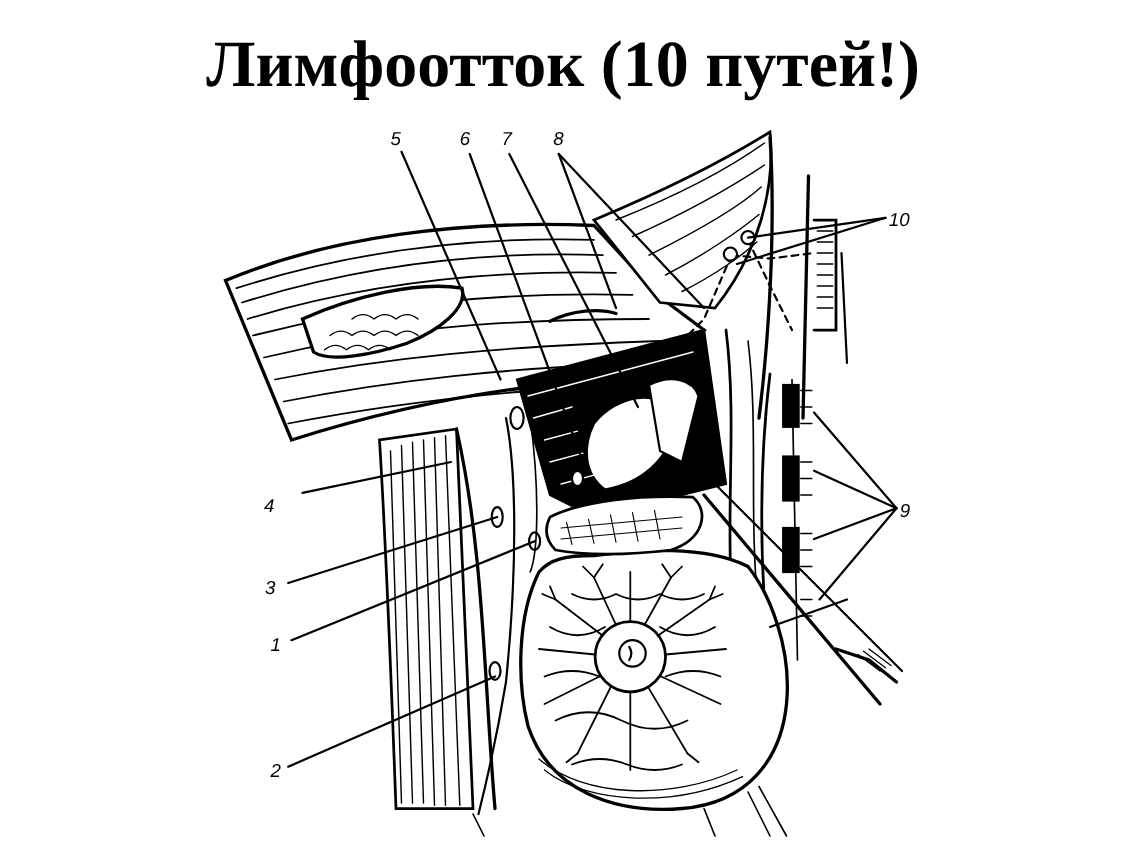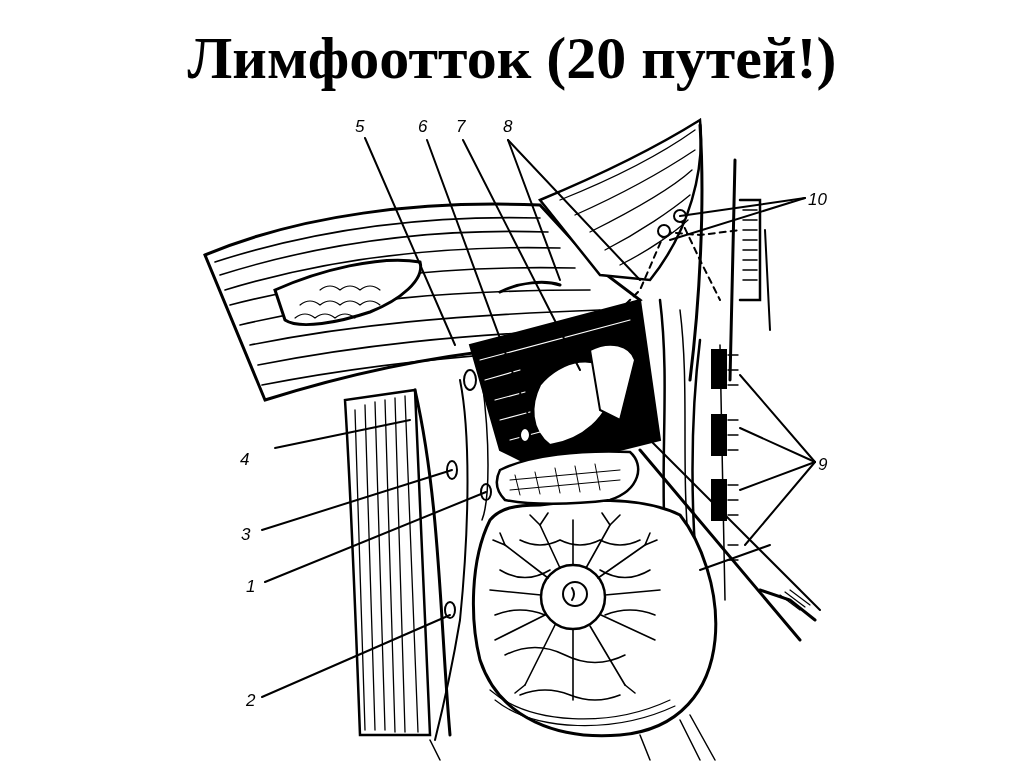--- a/index.html
+++ b/index.html
@@ -8,21 +8,21 @@
     position: absolute; left: 0; top: 22px; width: 1024px; text-align: center;
     font-family: "Liberation Serif", serif; font-weight: bold; font-size: 60px;
     color: #000; letter-spacing: 0px; line-height: 72px;
   }
   .figure { position: absolute; left: 0; top: 0; width: 1024px; height: 767px; }
   .lbl { font-family: "Liberation Sans", sans-serif; font-style: italic; font-size: 17px; fill: #000; }
 </style>
 </head>
 <body>
 
-<div class="slide-title">Лимфоотток (20 путей!)</div>
+<div class="slide-title">Лимфоотток (10 путей!)</div>
 
 <svg class="figure" viewBox="0 0 1024 767" xmlns="http://www.w3.org/2000/svg">
   <g fill="none" stroke="#000" stroke-linecap="round">
 
     <path d="M205,255 C300,215 420,200 540,205 L600,270 L640,300 L560,345 C460,350 360,370 265,400 Z" fill="#fff" stroke-width="3"></path>
     <g stroke-width="1.6">
       <path d="M215,262 C320,228 430,215 540,218"></path>
       <path d="M220,275 C325,242 435,228 548,232"></path>
       <path d="M225,290 C330,258 440,245 560,248"></path>
       <path d="M230,305 C335,278 445,265 575,268"></path>

